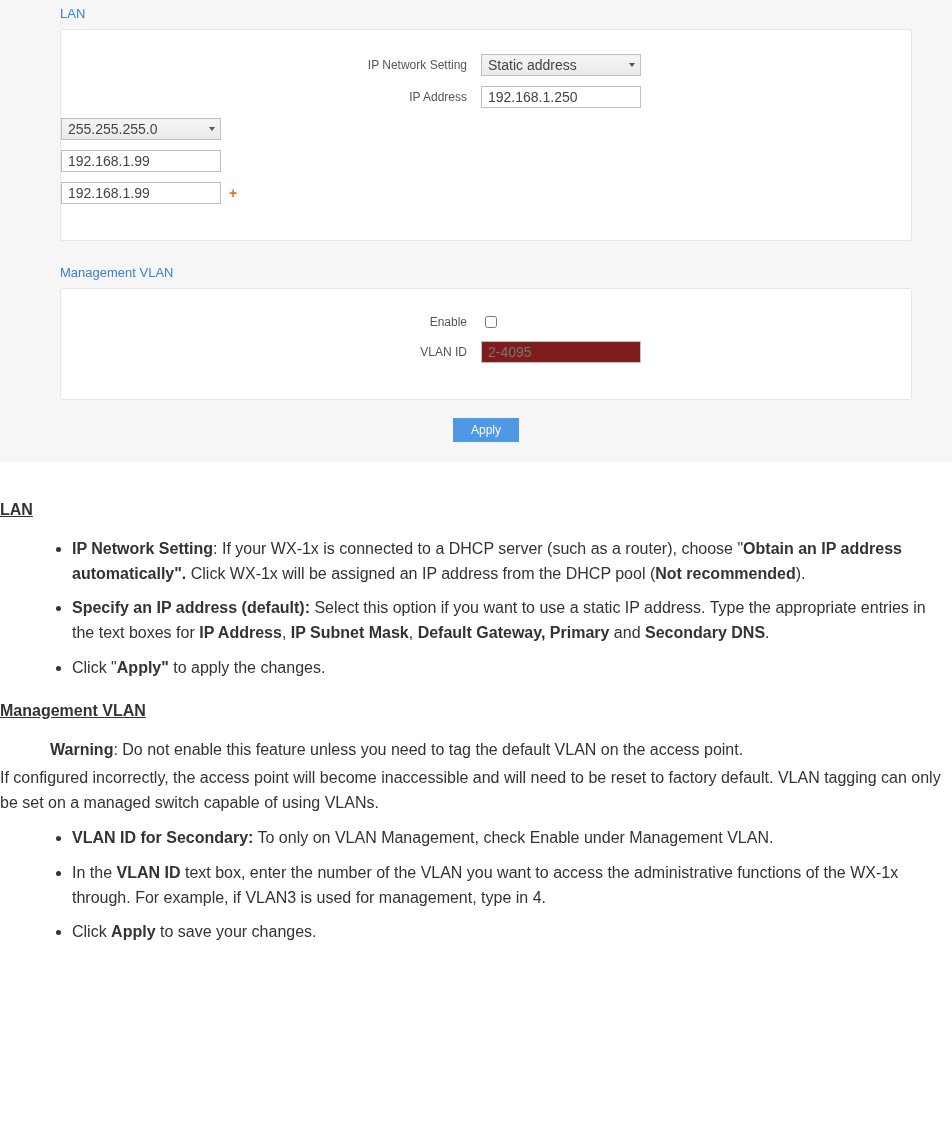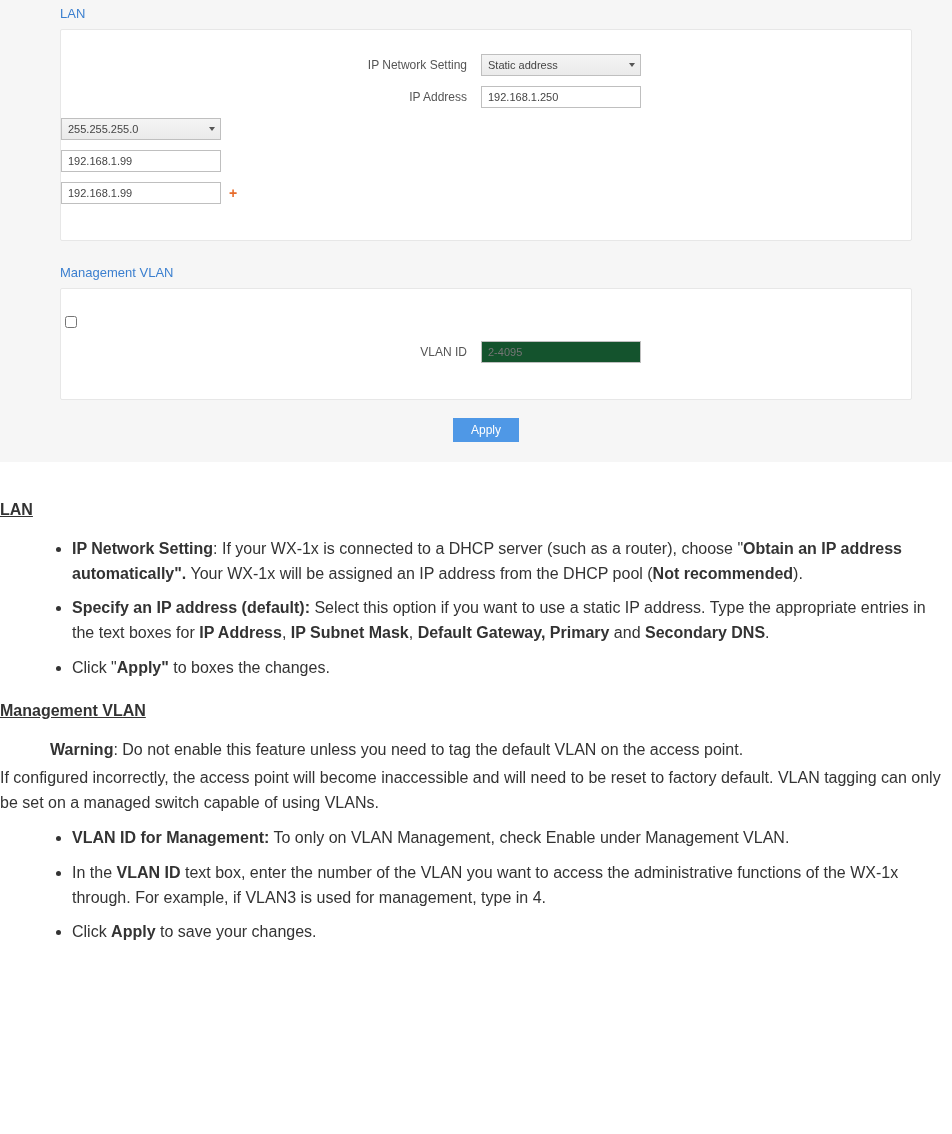--- a/index.html
+++ b/index.html
@@ -36,26 +36,26 @@
     width: 420px;
     text-align: right;
     font-size: 12px;
     color: #555;
     padding-right: 14px;
   }
   .form-control {
     width: 160px;
     height: 22px;
     border: 1px solid #bfbfbf;
-    font-size: 11px;
+    font-size: 14px;
     padding: 2px 6px;
     color: #444;
     background: #fff;
   }
-  .form-control[disabled] { color: #aaa; background: #14532d; }
+  .form-control[disabled] { color: #aaa; background: #7f1d1d; }
   select.form-control {
     appearance: none;
     background-image: linear-gradient(#f4f4f4,#eaeaea);
     background-repeat: no-repeat;
     background-position: right center;
     padding-right: 18px;
     position: relative;
   }
   .select-wrap { position: relative; display: inline-block; }
   .select-wrap::after {
@@ -150,20 +150,21 @@
       <span class="plus-icon">+</span>
     </div>
 
   </div>
 
   <div class="section-title">Management VLAN</div>
 
   <div class="panel">
 
     <div class="form-row">
+      <div class="form-label">Enable</div>
       <input type="checkbox" class="checkbox" style="">
     </div>
 
     <div class="form-row">
       <div class="form-label">VLAN ID</div>
       <input type="text" class="form-control" disabled="" placeholder="2-4095" style="">
     </div>
 
   </div>
 
@@ -172,40 +173,40 @@
   </div>
 
 </div>
 
 <div class="doc">
 
   <div class="doc-heading">LAN</div>
 
   <ul>
     <li>
-      <span class="bold">IP Network Setting</span><span>: If your WX-1x is connected to a DHCP server (such as a router), choose "</span><span class="bold">Obtain an IP address automatically".</span><span> Your WX-1x will be assigned an IP address from the DHCP pool (</span><span class="bold">Not recommended</span><span>).</span>
+      <span class="bold">IP Network Setting</span><span>: If your WX-1x is connected to a DHCP server (such as a router), choose "</span><span class="bold">Obtain an IP address automatically".</span><span> Click WX-1x will be assigned an IP address from the DHCP pool (</span><span class="bold">Not recommended</span><span>).</span>
     </li>
     <li>
       <span class="bold">Specify an IP address (default):</span><span> Select this option if you want to use a static IP address. Type the appropriate entries in the text boxes for </span><span class="bold">IP Address</span><span>, </span><span class="bold">IP Subnet Mask</span><span>, </span><span class="bold">Default Gateway, Primary</span><span> and </span><span class="bold">Secondary DNS</span><span>.</span>
     </li>
     <li>
-      <span>Click "</span><span class="bold">Apply"</span><span> to boxes the changes.</span>
+      <span>Click "</span><span class="bold">Apply"</span><span> to apply the changes.</span>
     </li>
   </ul>
 
   <div class="doc-heading">Management VLAN</div>
 
   <p class="indent-para">
     <span class="bold">Warning</span><span>: Do not enable this feature unless you need to tag the default VLAN on the access point.</span>
   </p>
   <p>If configured incorrectly, the access point will become inaccessible and will need to be reset to factory default. VLAN tagging can only be set on a managed switch capable of using VLANs.</p>
 
   <ul>
     <li>
-      <span class="bold">VLAN ID for Management:</span><span> To only on VLAN Management, check Enable under Management VLAN.</span>
+      <span class="bold">VLAN ID for Secondary:</span><span> To only on VLAN Management, check Enable under Management VLAN.</span>
     </li>
     <li>
       <span>In the </span><span class="bold">VLAN ID</span><span> text box, enter the number of the VLAN you want to access the administrative functions of the WX-1x through. For example, if VLAN3 is used for management, type in 4.</span>
     </li>
     <li>
       <span>Click </span><span class="bold">Apply</span><span> to save your changes.</span>
     </li>
   </ul>
 
 </div>

